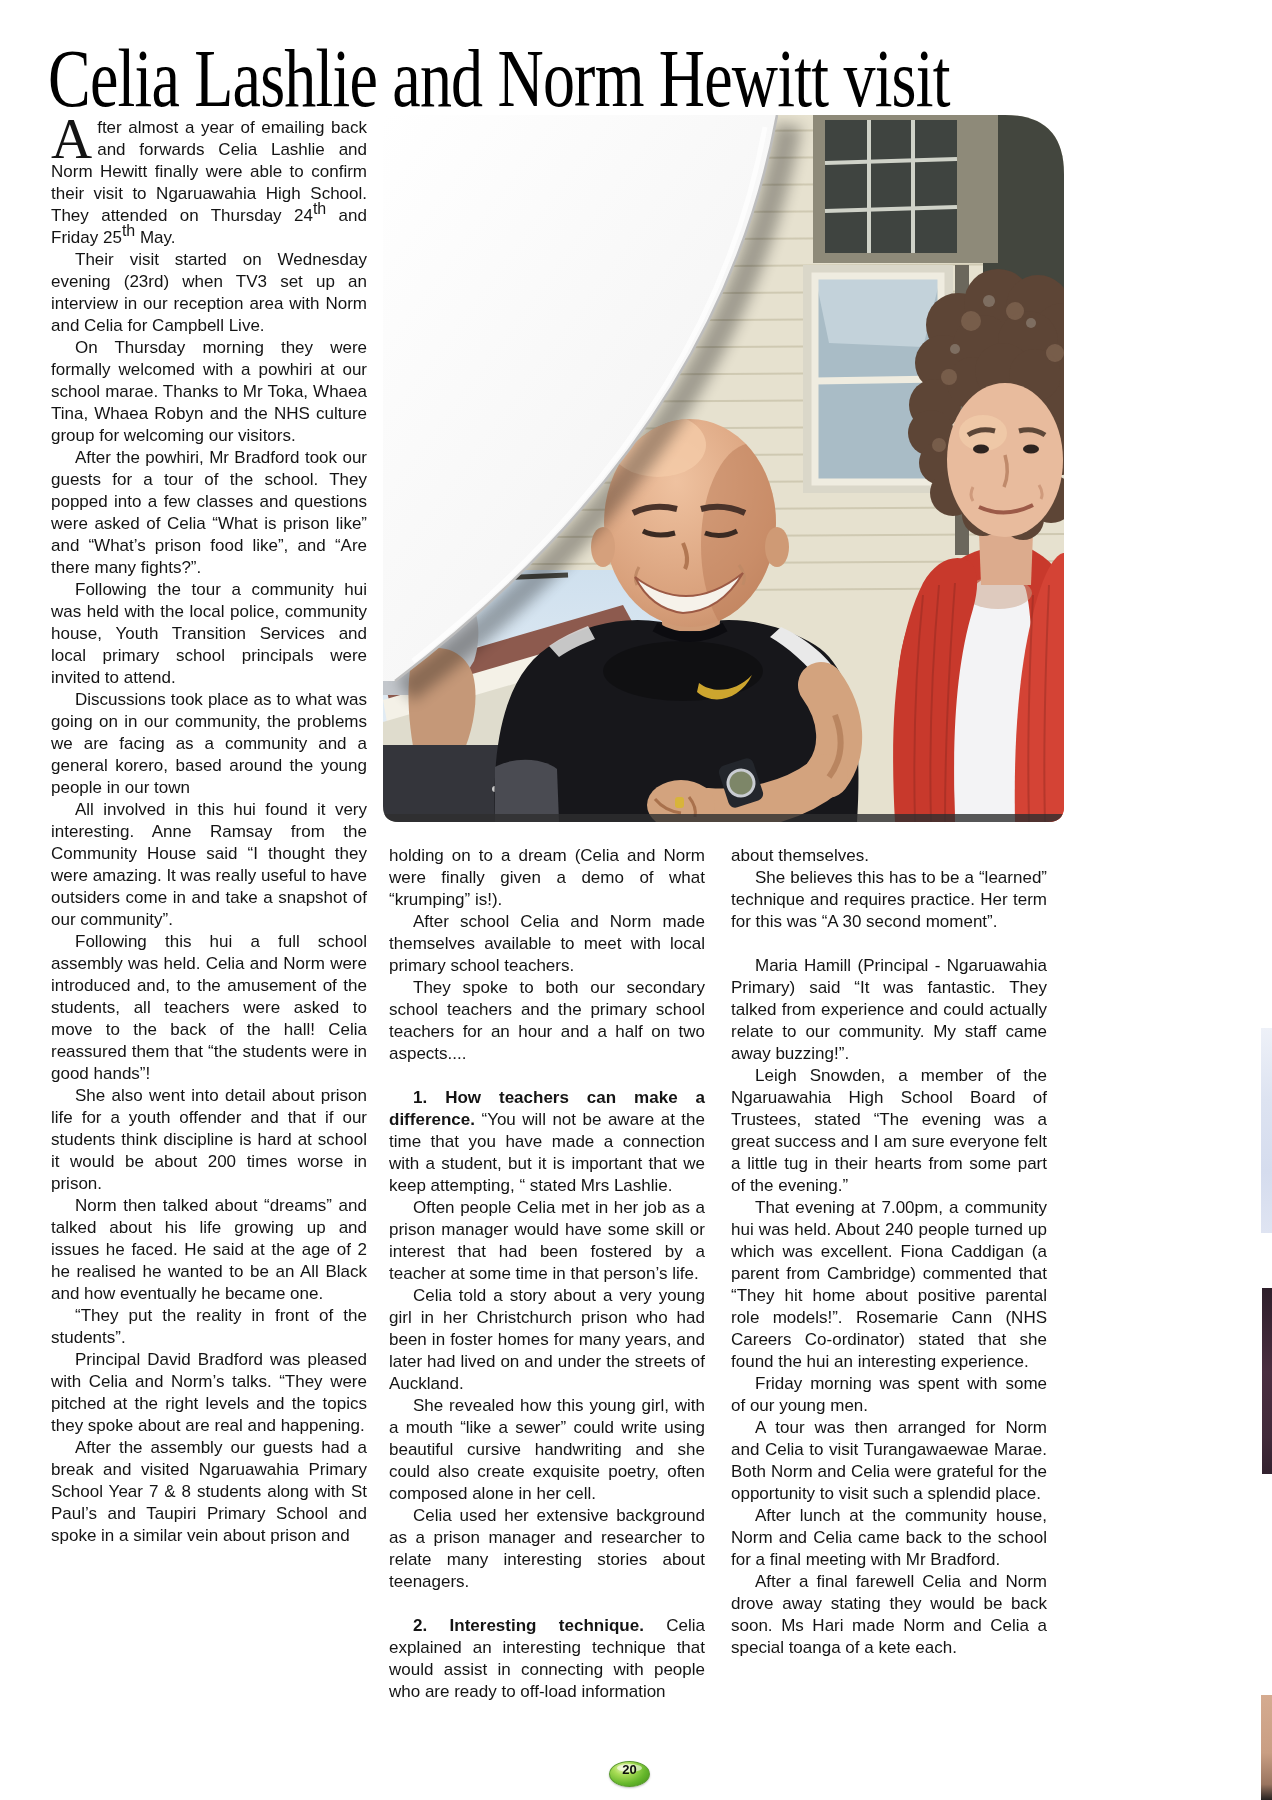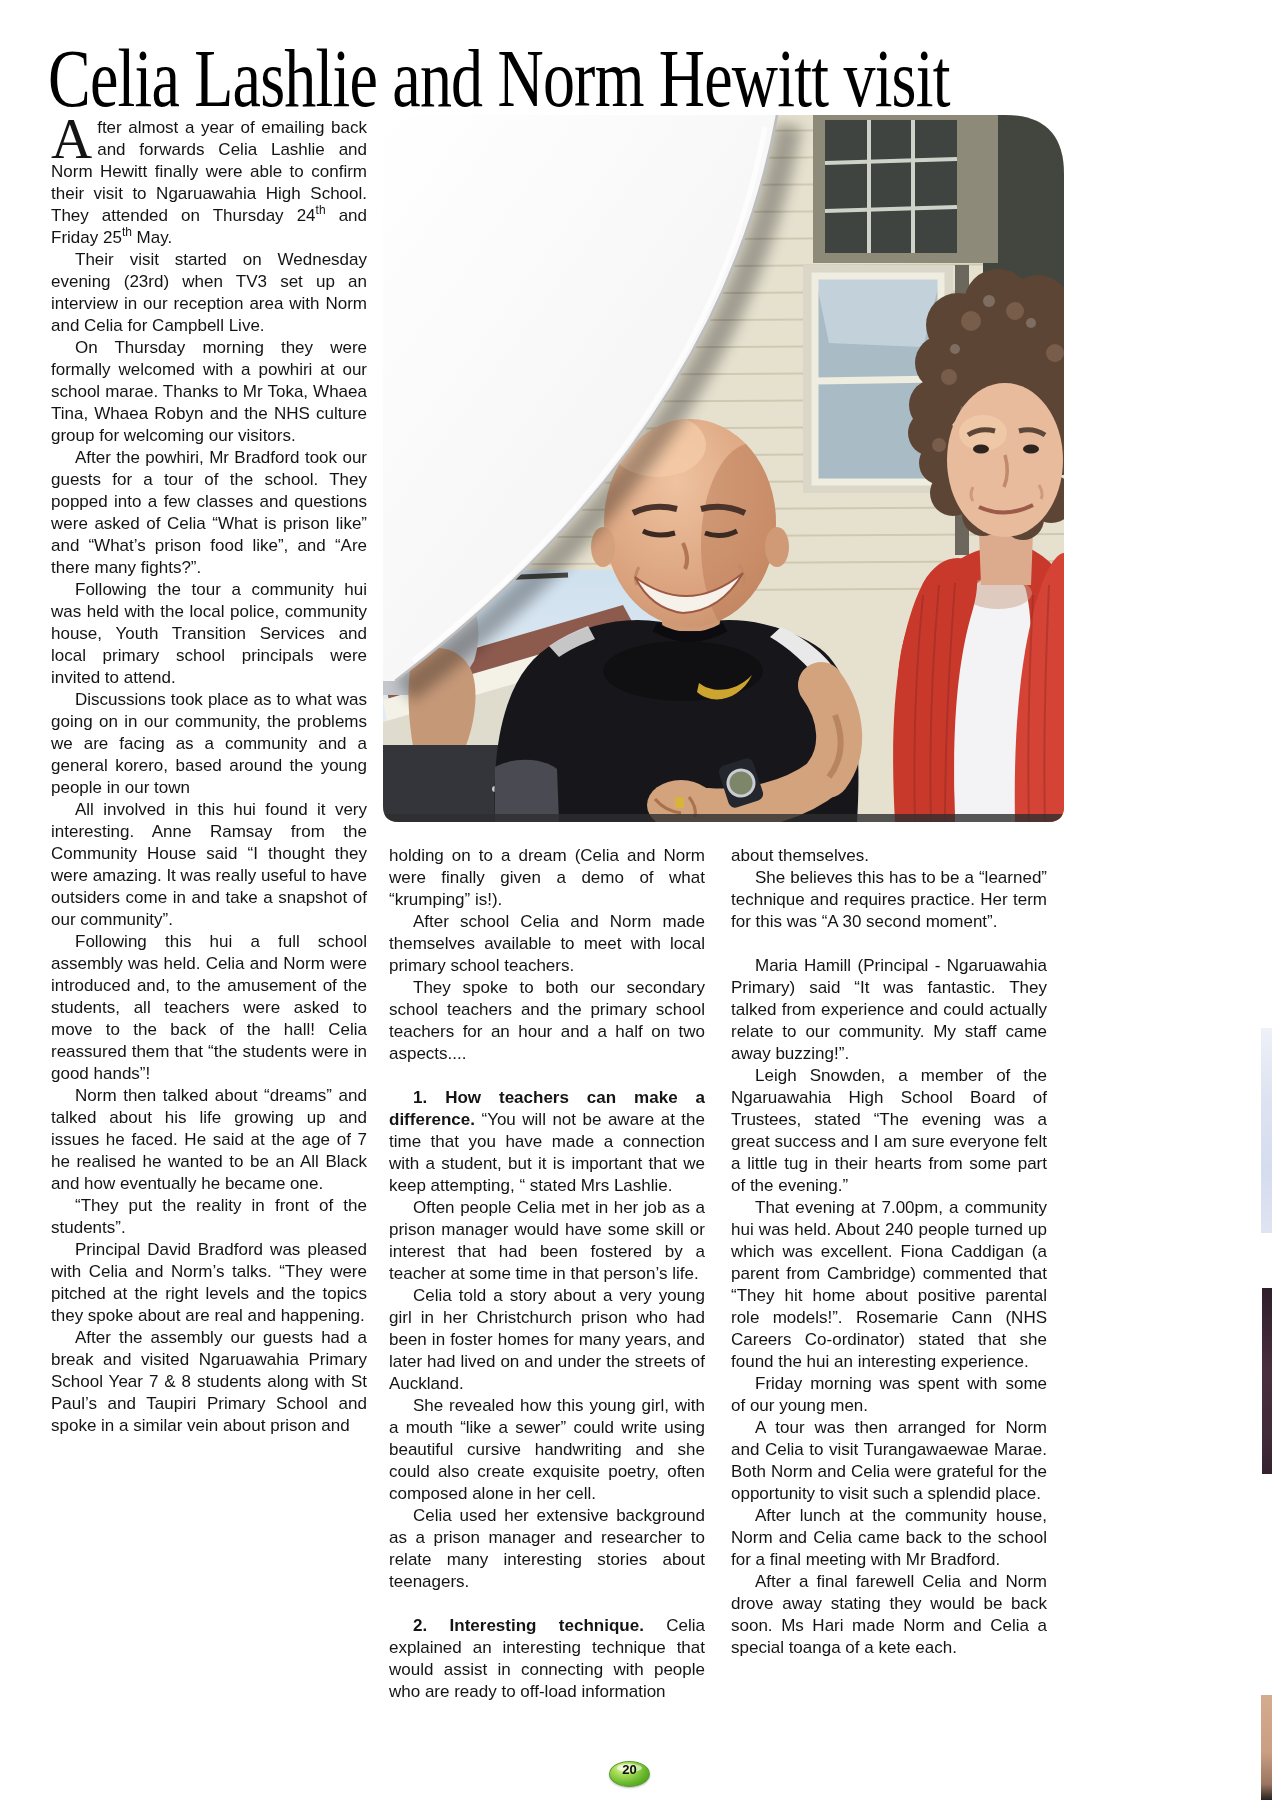--- a/index.html
+++ b/index.html
@@ -15,21 +15,21 @@
     transform:scaleX(0.78); transform-origin:left top; color:#000;
   }
   .col{
     position:absolute; width:316px; font-size:17px; line-height:22px;
     text-align:justify; color:#141414;
   }
   .col p{margin:0; text-indent:24px;}
   .col p.noindent{text-indent:0;}
   .col p.gap{margin-top:22px;}
   .col b{font-weight:bold;}
-  .col sup{font-size:12px; line-height:0; vertical-align:super;}
+  .col sup{font-size:16px; line-height:0; vertical-align:super;}
   .dropcap{
     float:left; font-family:"Liberation Serif", serif;
     font-size:57px; line-height:44px; height:44px; padding:0 5px 0 0; margin-top:0;
   }
   .col-left{left:51px; top:117px;}
   .col-mid{left:389px; top:845px;}
   .col-right{left:731px; top:845px;}
   .photo{position:absolute; left:383px; top:115px; width:681px; height:707px; margin:0;}
   .page-badge{
     position:absolute; left:609px; top:1761px; width:39px; height:24px;
@@ -269,21 +269,22 @@
 
   <div class="col col-left">
       <p class="noindent"><span class="dropcap">A</span>fter almost a year of emailing back and forwards Celia Lashlie and Norm Hewitt finally were able to confirm their visit to Ngaruawahia High School. They attended on Thursday 24<sup>th</sup> and Friday 25<sup>th</sup> May.</p>
       <p>Their visit started on Wednesday evening (23rd) when TV3 set up an interview in our reception area with Norm and Celia for Campbell Live.</p>
       <p>On Thursday morning they were formally welcomed with a powhiri at our school marae.  Thanks to Mr Toka, Whaea Tina, Whaea Robyn and the NHS culture group for welcoming our visitors.</p>
       <p>After the powhiri, Mr Bradford took our guests for a tour of the school.  They popped into a few classes and questions were asked of Celia “What is prison like” and “What’s prison food like”, and “Are there many fights?”.</p>
       <p>Following the tour a community hui was held with the local police, community house, Youth Transition Services and local primary school principals were invited to attend.</p>
       <p>Discussions took place as to what was going on in our community, the problems we are facing as a community and a general korero, based around the young people in our town</p>
       <p>All involved in this hui found it very interesting.  Anne Ramsay from the Community House said “I thought they were amazing.  It was really useful to have outsiders come in and take a snapshot of our community”.</p>
       <p>Following this hui a full school assembly was held.  Celia and Norm were introduced and, to the amusement of the students, all teachers were asked to move to the back of the hall!  Celia reassured them that “the students were in good hands”!</p>
-      <p>Norm then talked about “dreams” and talked about his life growing up and issues he faced.  He said at the age of 7 he realised he wanted to be an All Black and how eventually he became one.</p>
+      <p>She also went into detail about prison life for a youth offender and that if our students think discipline is hard at school it would be about 200 times worse in prison.</p>
+      <p>Norm then talked about “dreams” and talked about his life growing up and issues he faced.  He said at the age of 2 he realised he wanted to be an All Black and how eventually he became one.</p>
       <p>“They put the reality in front of the students”.</p>
       <p>Principal David Bradford was pleased with Celia and Norm’s talks. “They were pitched at the right levels and the topics they spoke about are real and happening.</p>
       <p>After the assembly our guests had a break and visited Ngaruawahia Primary School Year 7 &amp; 8 students along with St Paul’s and Taupiri Primary School and spoke in a similar vein about prison and</p>
     </div>
   <div class="col col-mid">
       <p class="noindent">holding on to a dream (Celia and Norm were finally given a demo of what “krumping” is!).</p>
       <p>After school Celia and Norm made themselves available to meet with local primary school teachers.</p>
       <p>They spoke to both our secondary school teachers and the primary school teachers for an hour and a half on two aspects....</p>
       <p class="gap"><b>1.  How teachers can make a difference.</b> “You will not be aware at the time that you have made a connection with a student, but it is important that we keep attempting, “ stated Mrs Lashlie.</p>
       <p>Often people Celia met in her job as a prison manager would have some skill or interest that had been fostered by a teacher at some time in that person’s life.</p>

